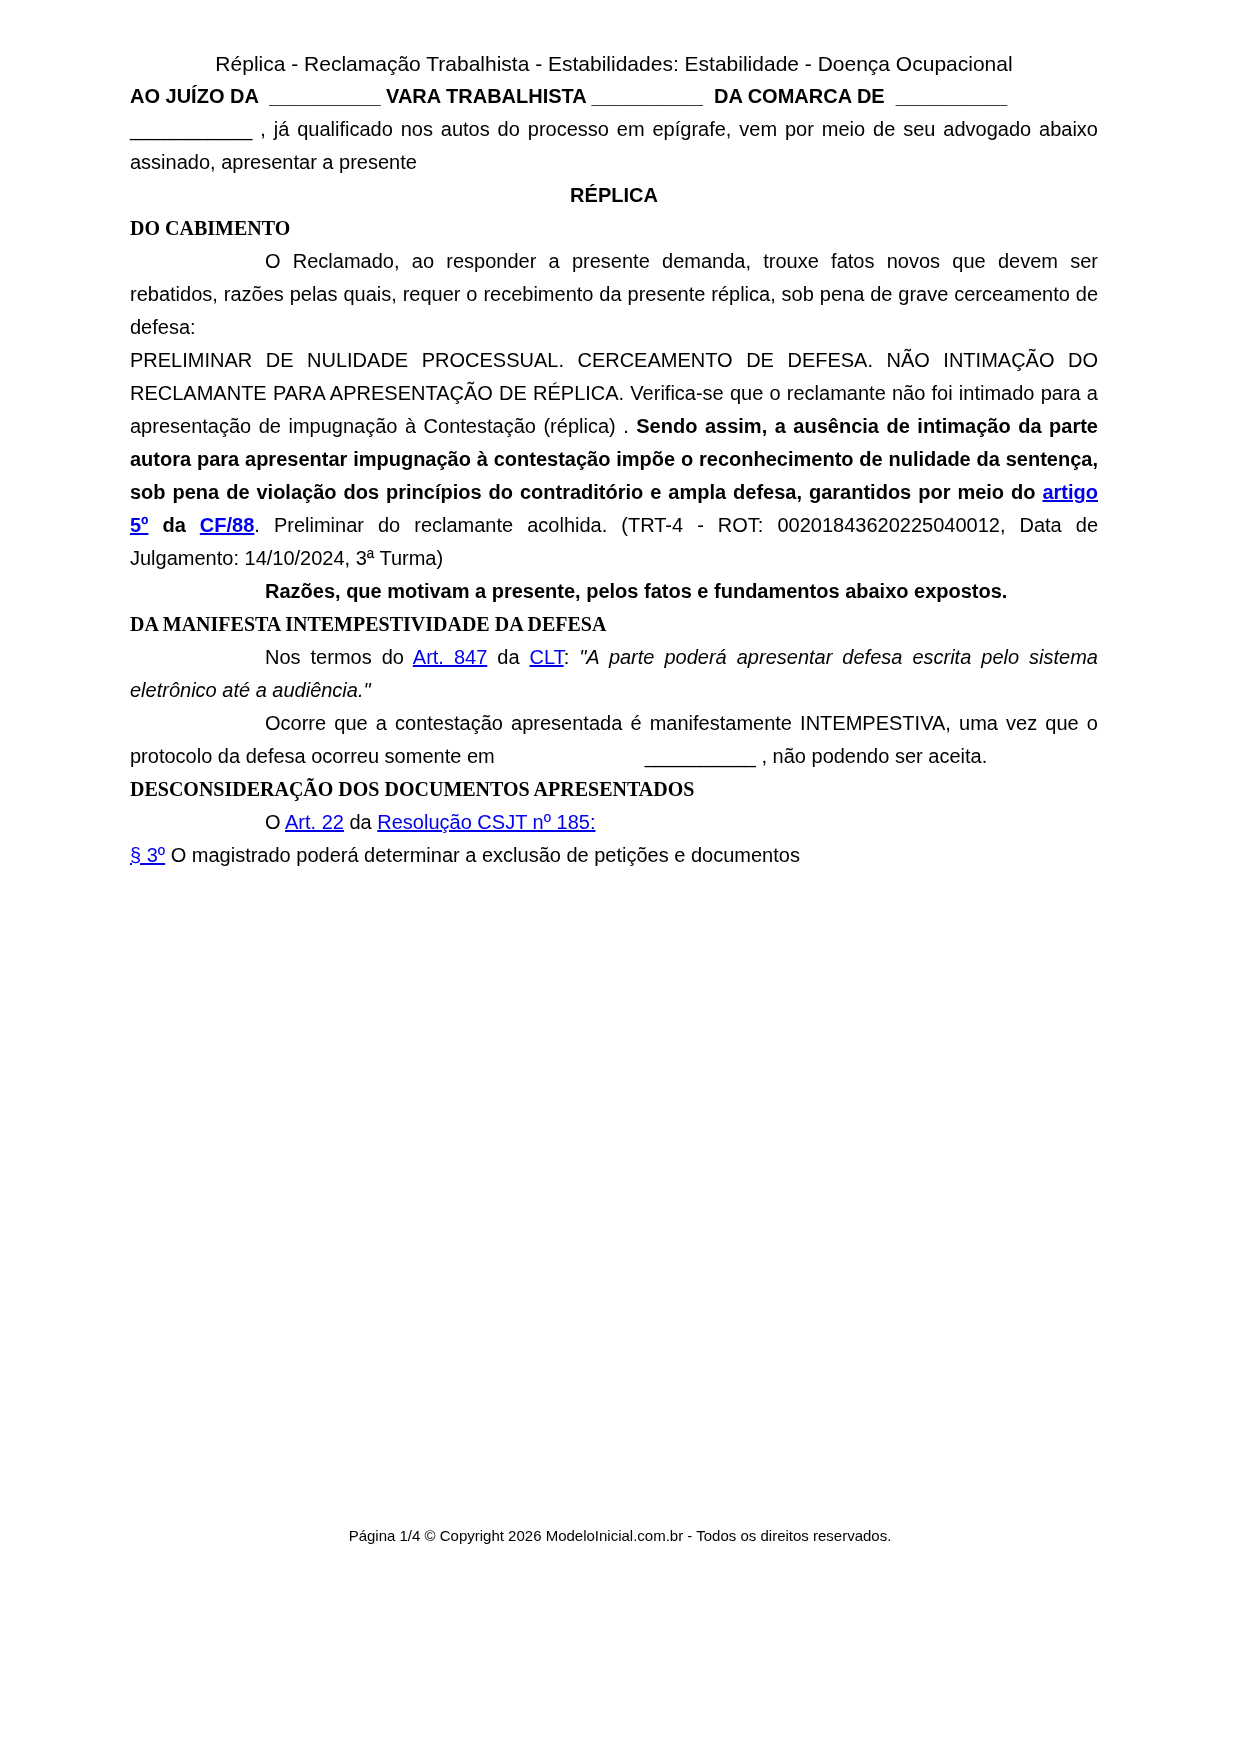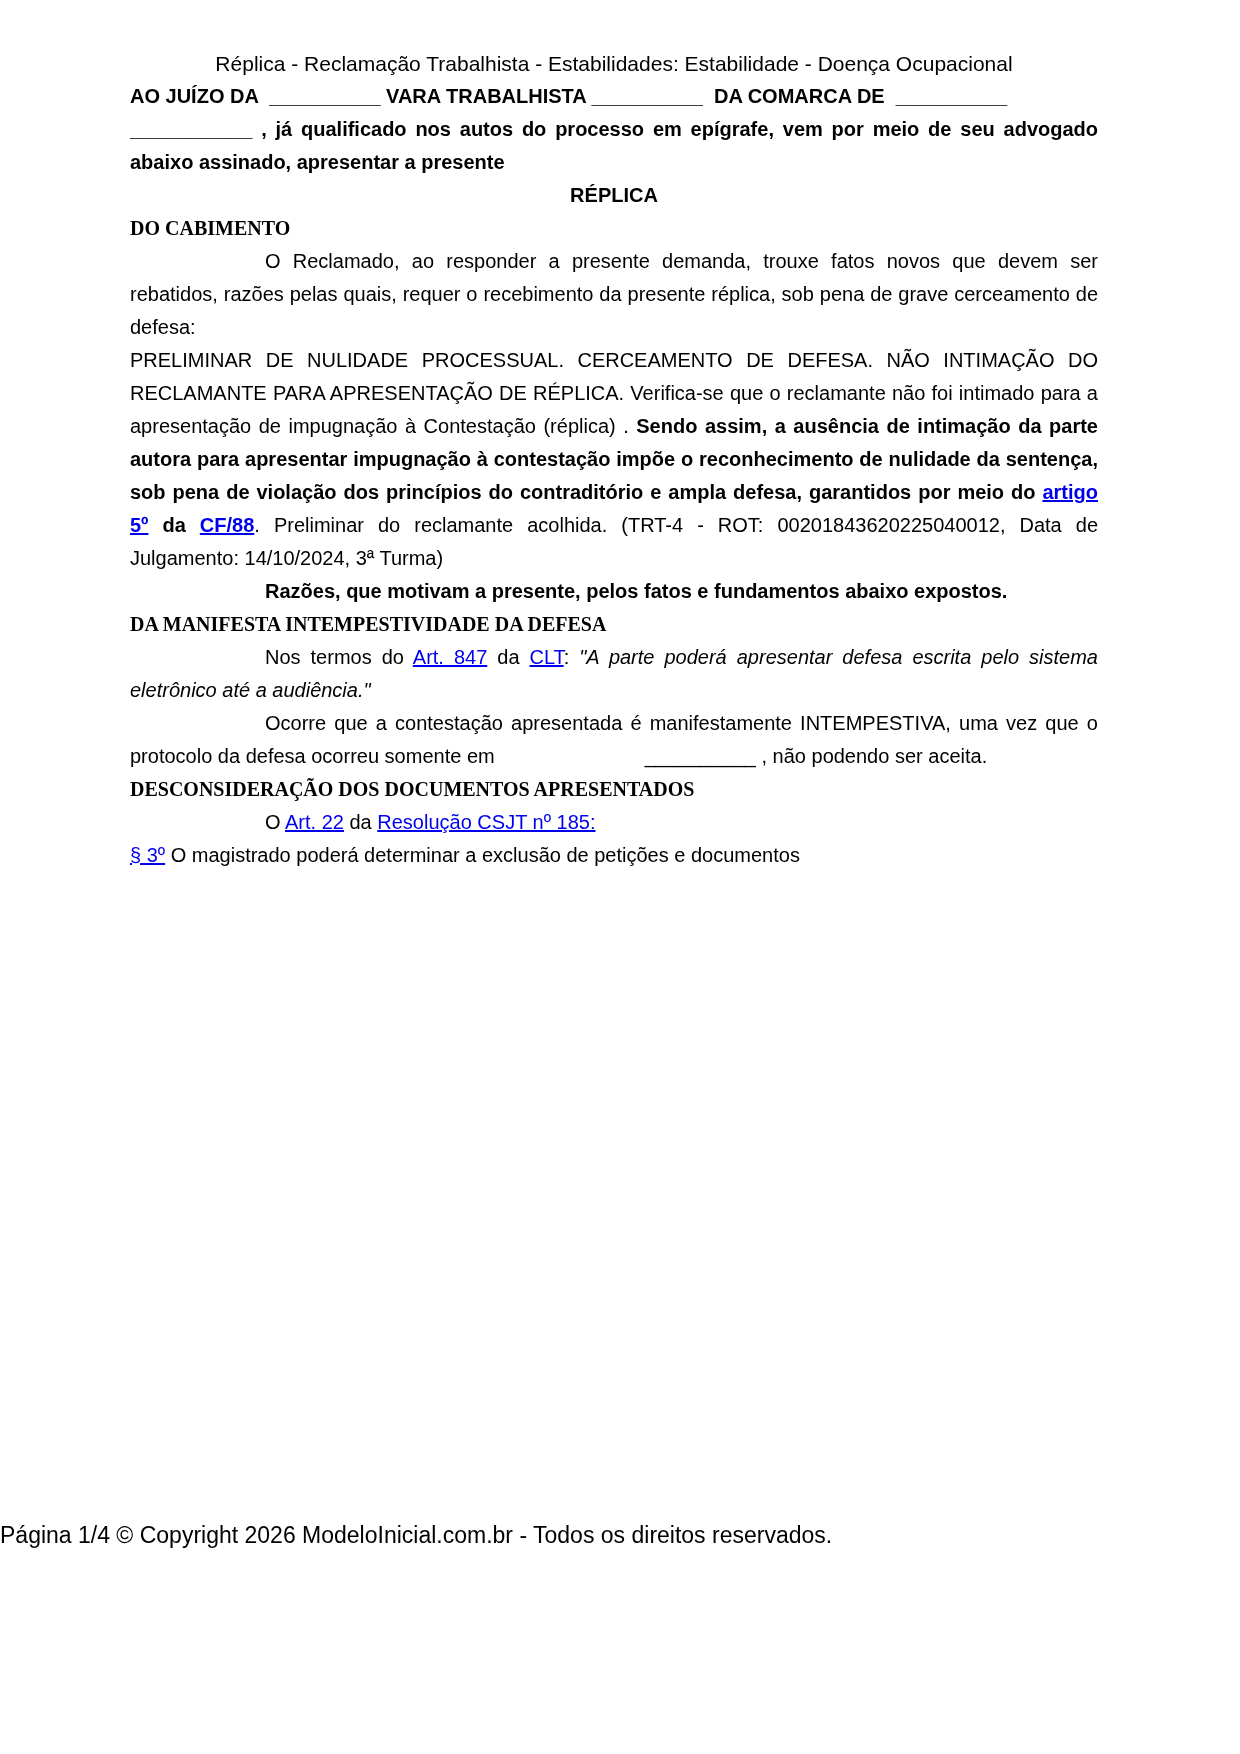--- a/index.html
+++ b/index.html
@@ -17,21 +17,21 @@
     overflow: hidden;
   }
   .page p { margin: 0; }
 
   .doc-title { text-align: center; font-size: 21px; }
 
   .court-header { font-weight: bold; margin-top: 20px; }
 
   .ref-line { margin-top: 93px; }
 
-  .indent-block { margin-left: 207px; text-align: justify; font-weight: bold; }
+  .indent-block { margin-left: 207px; text-align: justify; }
   .intro { margin-top: 35px; }
 
   .replica-title { margin-left: 207px; margin-top: 27px; text-align: center; font-weight: bold; }
 
   .intro-tail { margin-top: 22px; }
 
   .section-heading { font-weight: bold; font-family: Liberation Serif, serif; }
   .h-cabimento { margin-top: 159px; }
   .h-intempestividade { margin-top: 32px; }
   .h-desconsideracao { margin-top: 36px; }
@@ -53,21 +53,22 @@
 
   .em { font-style: italic; }
 
   .gap-spacer { display: inline-block; width: 150px; }
 
   .page-footer {
     position: absolute;
     left: 0;
     right: 0;
     bottom: 48px;
-    font-size: 23px;
+    text-align: center;
+    font-size: 15px;
   }
 </style>
 </head>
 <body>
 
 <div class="page">
 
   <p class="doc-title">Réplica - Reclamação Trabalhista - Estabilidades: Estabilidade - Doença Ocupacional</p>
 
   <p class="court-header">AO JUÍZO DA &nbsp;__________ VARA TRABALHISTA __________ &nbsp;DA COMARCA DE &nbsp;__________</p>

